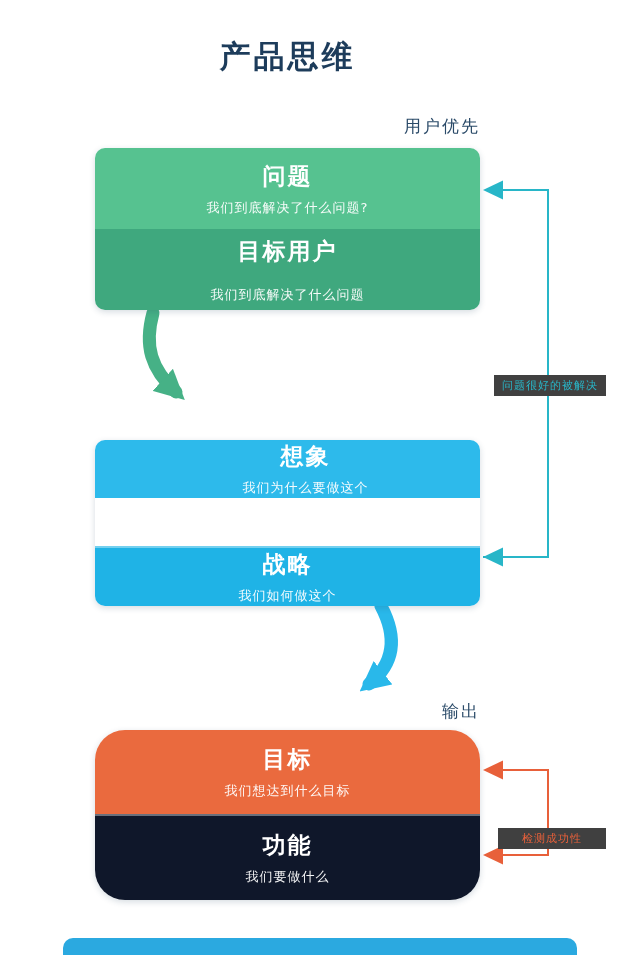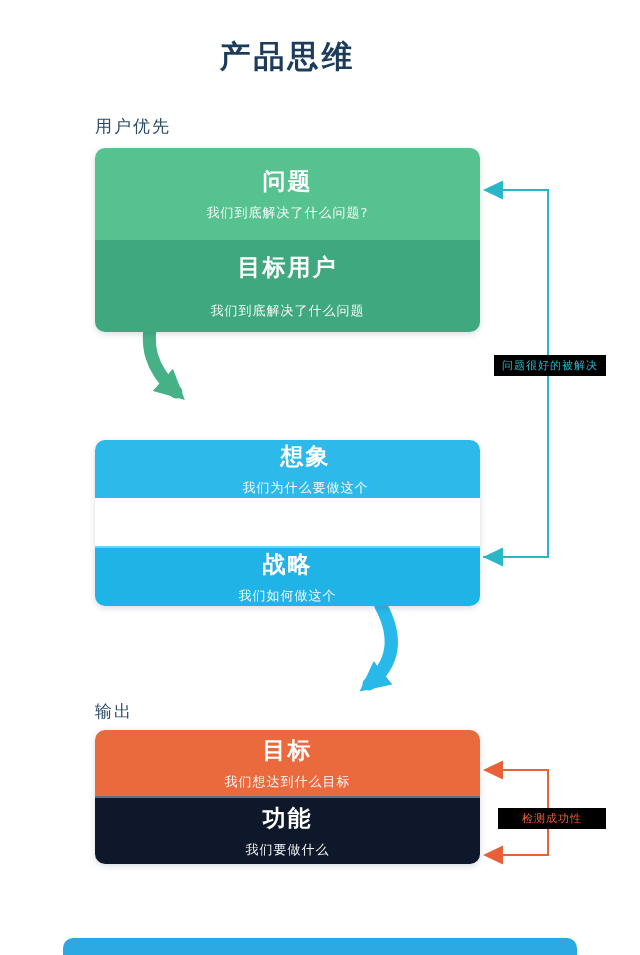--- a/index.html
+++ b/index.html
@@ -7,39 +7,39 @@
   .canvas {
     position:relative; width:640px; height:955px; background:#ffffff;
     font-family:"DejaVu Sans","Liberation Sans",sans-serif; overflow:hidden;
   }
   .overlay { position:absolute; top:0; left:0; width:640px; height:955px; z-index:1; pointer-events:none; }
   .title {
     position:absolute; top:36px; left:95px; width:385px; text-align:center;
     font-size:31px; font-weight:bold; color:#1d3c5b; letter-spacing:3px; z-index:2;
   }
   .stage-label {
-    position:absolute; left:95px; width:385px; text-align:left;
+    position:absolute; left:95px; width:385px; text-align:right;
     font-size:17px; color:#2a4a68; letter-spacing:2px; z-index:2;
   }
   .card {
     position:absolute; left:95px; width:385px; border-radius:10px; overflow:hidden;
     z-index:2; box-shadow:0 2px 6px rgba(30,60,90,.18); display:flex; flex-direction:column;
   }
   .row { flex:1; display:flex; flex-direction:column; align-items:center; justify-content:center; gap:7px; color:#ffffff; }
   .heading { font-size:23px; font-weight:bold; letter-spacing:2px; }
   .subtitle { font-size:13px; opacity:.95; letter-spacing:1px; }
   .green-top   { background:#56c290; }
   .green-bottom{ background:#3fa87e;gap:19px; }
   .blue-top    { background:#2dbaeb;padding-left:36px; }
   .blue-bottom { background:#1fb3e6; border-top:2px solid rgba(255,255,255,.38);margin-top:48px; }
   .orange-top   { background:#ea6a3e; }
   .orange-bottom{ background:#0f172a; border-top:2px solid rgba(255,255,255,.38); }
   .annot {
-    position:absolute; z-index:3; background:#000000; text-align:center;
-    font-size:11px; padding:3px 2px; letter-spacing:1px;
+    position:absolute; z-index:3; background:#404040; text-align:center;
+    font-size:11px; padding:3px 2px; letter-spacing:1px;margin-top:20px;
   }
   .annot-teal   { color:#28b6c8; top:355px; left:494px; width:112px; }
   .annot-orange { color:#e8603a; top:808px; left:498px; width:108px; }
   .footer-bar {
     position:absolute; left:63px; top:938px; width:514px; height:20px;
     background:#2ba9e0; border-radius:10px 10px 0 0; z-index:2;
   }
 </style>
 </head>
 <body>
@@ -65,21 +65,21 @@
     <polygon points="483,557 503,547.5 503,566.5" fill="#28b6c8"></polygon>
 
     <path d="M494,770 H548 V855 H494" fill="none" stroke="#e8603a" stroke-width="2"></path>
     <polygon points="483,770 503,760.5 503,779.5" fill="#e8603a"></polygon>
     <polygon points="483,855 503,845.5 503,864.5" fill="#e8603a"></polygon>
   </svg>
 
   <div class="title">产品思维</div>
 
   <div class="stage-label" style="top:115px;">用户优先</div>
-  <div class="card" style="top:148px;height:184px;">
+  <div class="card" style="top:148px;height:162px;">
     <div class="row green-top">
       <div class="heading">问题</div>
       <div class="subtitle">我们到底解决了什么问题?</div>
     </div>
     <div class="row green-bottom">
       <div class="heading">目标用户</div>
       <div class="subtitle">我们到底解决了什么问题</div>
     </div>
   </div>
 
@@ -88,21 +88,21 @@
       <div class="heading">想象</div>
       <div class="subtitle">我们为什么要做这个</div>
     </div>
     <div class="row blue-bottom">
       <div class="heading">战略</div>
       <div class="subtitle">我们如何做这个</div>
     </div>
   </div>
 
   <div class="stage-label" style="top:700px;">输出</div>
-  <div class="card" style="top:730px;height:134px;">
+  <div class="card" style="top:730px;height:170px;border-radius:30px;">
     <div class="row orange-top">
       <div class="heading">目标</div>
       <div class="subtitle">我们想达到什么目标</div>
     </div>
     <div class="row orange-bottom">
       <div class="heading">功能</div>
       <div class="subtitle">我们要做什么</div>
     </div>
   </div>
 

